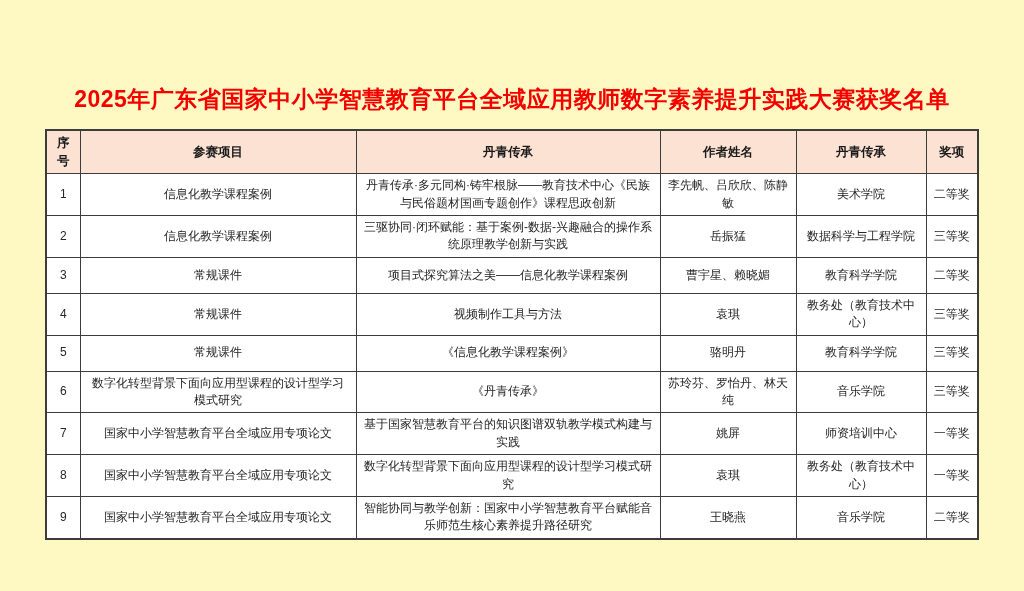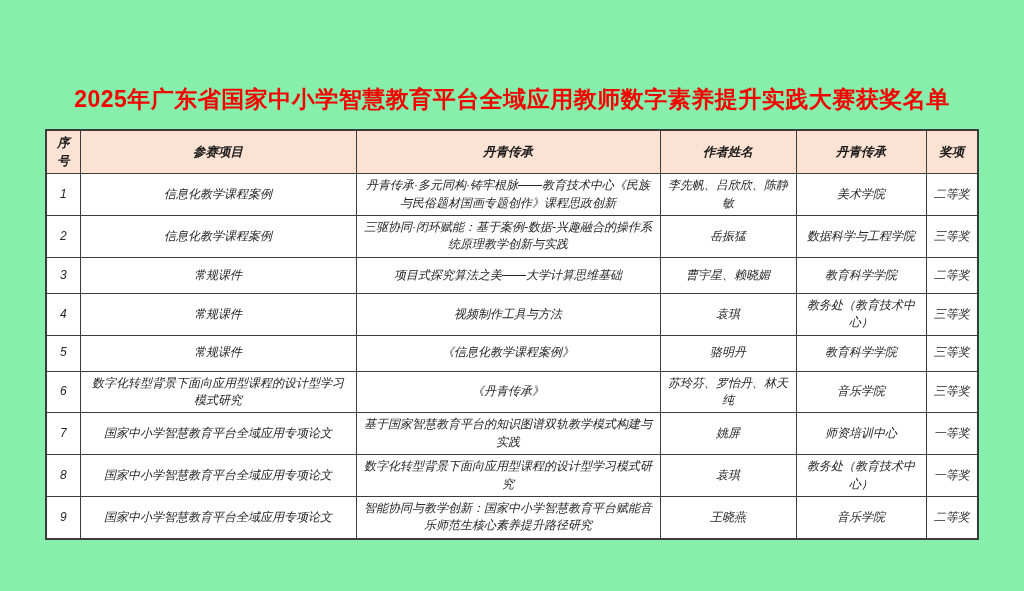--- a/index.html
+++ b/index.html
@@ -5,41 +5,40 @@
   html, body {
     margin: 0;
     padding: 0;
     background: #ffffff;
     font-family: "Liberation Sans", "DejaVu Sans", sans-serif;
   }
   .page {
     position: relative;
     width: 1024px;
     height: 591px;
-    background: #86efac;
+    background: #fef9c3;
     overflow: hidden;
   }
   .doc-title {
     padding-top: 84px;
     margin: 0 auto;
     width: 960px;
     text-align: center;
     font-size: 23px;
     font-weight: bold;
     letter-spacing: 0.5px;
     color: var(--title-color, #f00000);
     white-space: nowrap;
   }
   table.awards {
     margin: 14px auto 0 auto;
     width: 928px;
     border-collapse: collapse;
     table-layout: fixed;
     border: 2px solid var(--border-color, #3c3c3c);
-    font-style: italic;
   }
   table.awards th, table.awards td {
     border: 1px solid var(--border-color, #3c3c3c);
     text-align: center;
     vertical-align: middle;
     padding: 3px 6px;
     font-size: 12px;
     line-height: 1.45;
     color: #262626;
     word-break: break-all;
@@ -97,21 +96,21 @@
       <td>信息化教学课程案例</td>
       <td>三驱协同·闭环赋能：基于案例-数据-兴趣融合的操作系统原理教学创新与实践</td>
       <td>岳振猛</td>
       <td>数据科学与工程学院</td>
       <td>三等奖</td>
     </tr>
 
     <tr>
       <td>3</td>
       <td>常规课件</td>
-      <td>项目式探究算法之美——大学计算思维基础</td>
+      <td>项目式探究算法之美——信息化教学课程案例</td>
       <td>曹宇星、赖晓媚</td>
       <td>教育科学学院</td>
       <td>二等奖</td>
     </tr>
 
     <tr>
       <td>4</td>
       <td>常规课件</td>
       <td>视频制作工具与方法</td>
       <td>袁琪</td>

